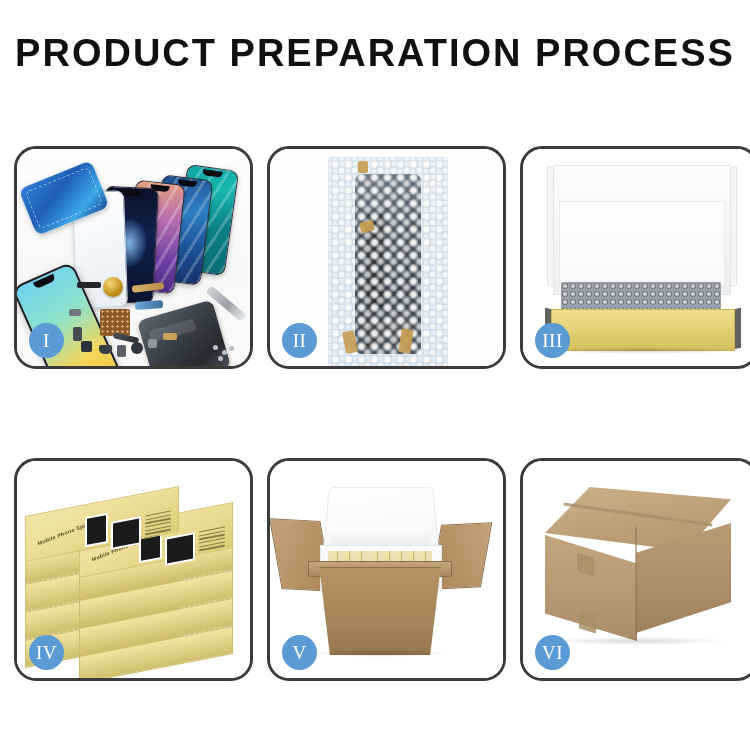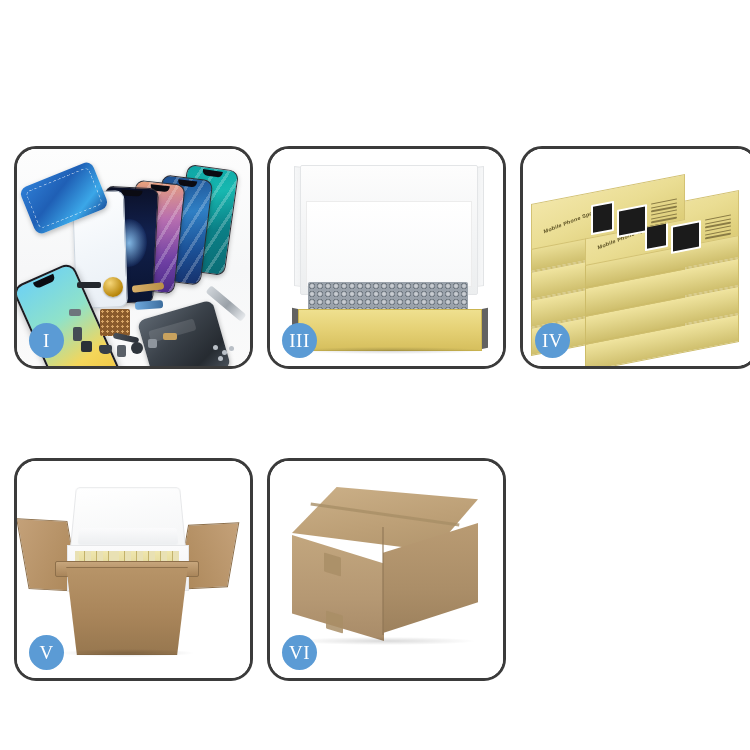--- a/index.html
+++ b/index.html
@@ -337,20 +337,21 @@
   .c6-tape.t1{left:54px;top:94px;width:17px;height:19px;transform:skewY(16deg);}
   .c6-tape.t2{left:56px;top:152px;width:17px;height:18px;transform:skewY(16deg);}
   .c6-edge{position:absolute;left:112px;top:66px;width:2px;height:108px;background:#8e7554;opacity:.55;}
   .c6-shadow{position:absolute;left:26px;top:176px;width:178px;height:8px;
     background:radial-gradient(ellipse at center, rgba(0,0,0,.15), transparent 72%);}
 </style>
 </head>
 <body>
 
 <div class="header">
+  <h1 class="page-title">PRODUCT PREPARATION PROCESS</h1>
 </div>
 
 <div class="grid">
 
   <div class="card">
     <div class="card-inner">
       <div class="p1-bg"></div>
 
       <div class="ph ph5">
         <div class="ph-stripes"></div>
@@ -394,20 +395,35 @@
       <div class="screws">
         <span></span>
           <span></span>
           <span></span>
           <span></span>
       </div>
     </div>
     <div class="badge">I</div>
   </div>
 
+  <div class="card">
+    <div class="card-inner">
+      <div class="p2-bg"></div>
+      <div class="bubblebag">
+        <div class="innerpart"></div>
+        <div class="bubbles"></div>
+        <div class="bubbles2"></div>
+      </div>
+      <div class="tape t1"></div>
+      <div class="tape t2"></div>
+      <div class="tape t3"></div>
+      <div class="tape t4"></div>
+    </div>
+    <div class="badge">II</div>
+  </div>
 
   <div class="card">
     <div class="card-inner">
       <div class="p3-bg"></div>
       <div class="b3-lidflapL"></div>
       <div class="b3-lidflapR"></div>
       <div class="b3-lid"></div>
       <div class="b3-foam"></div>
       <div class="b3-wrap"></div>
       <div class="b3-trayL"></div>

